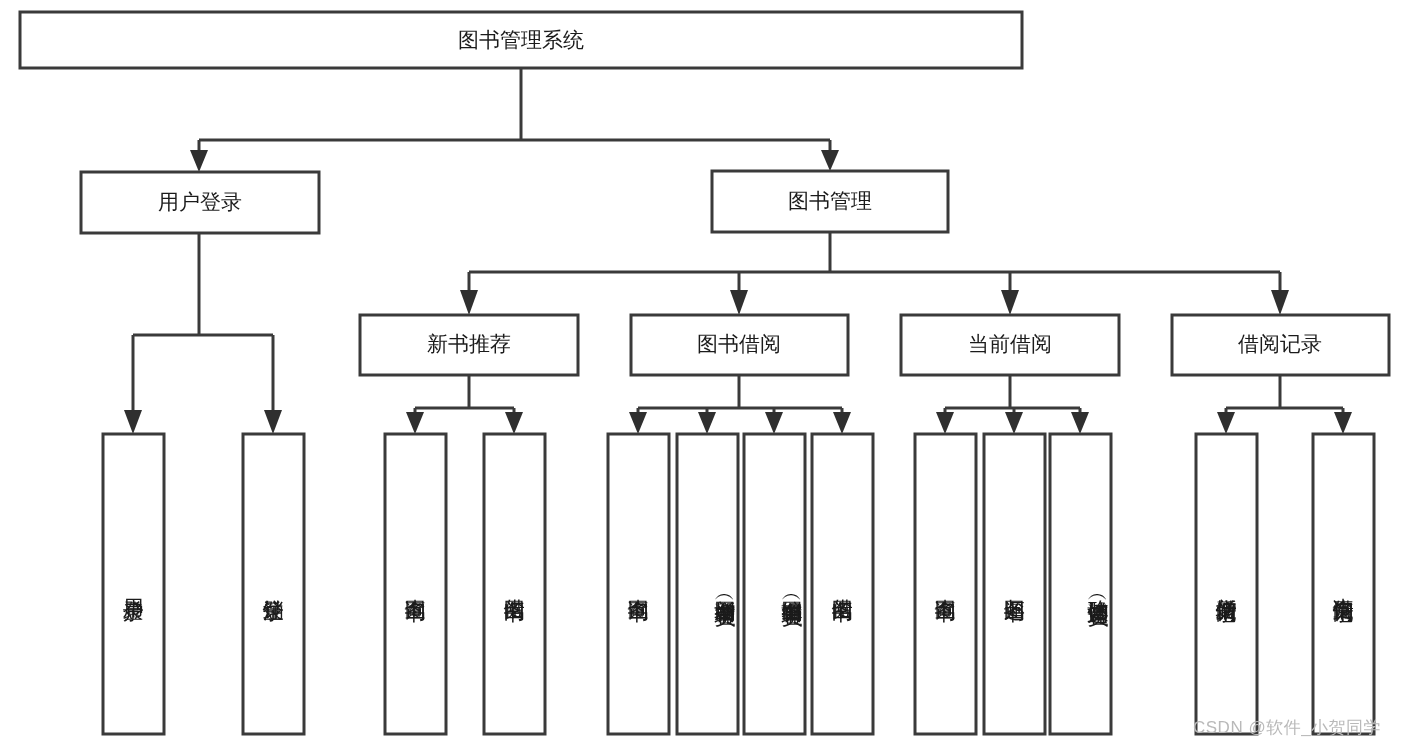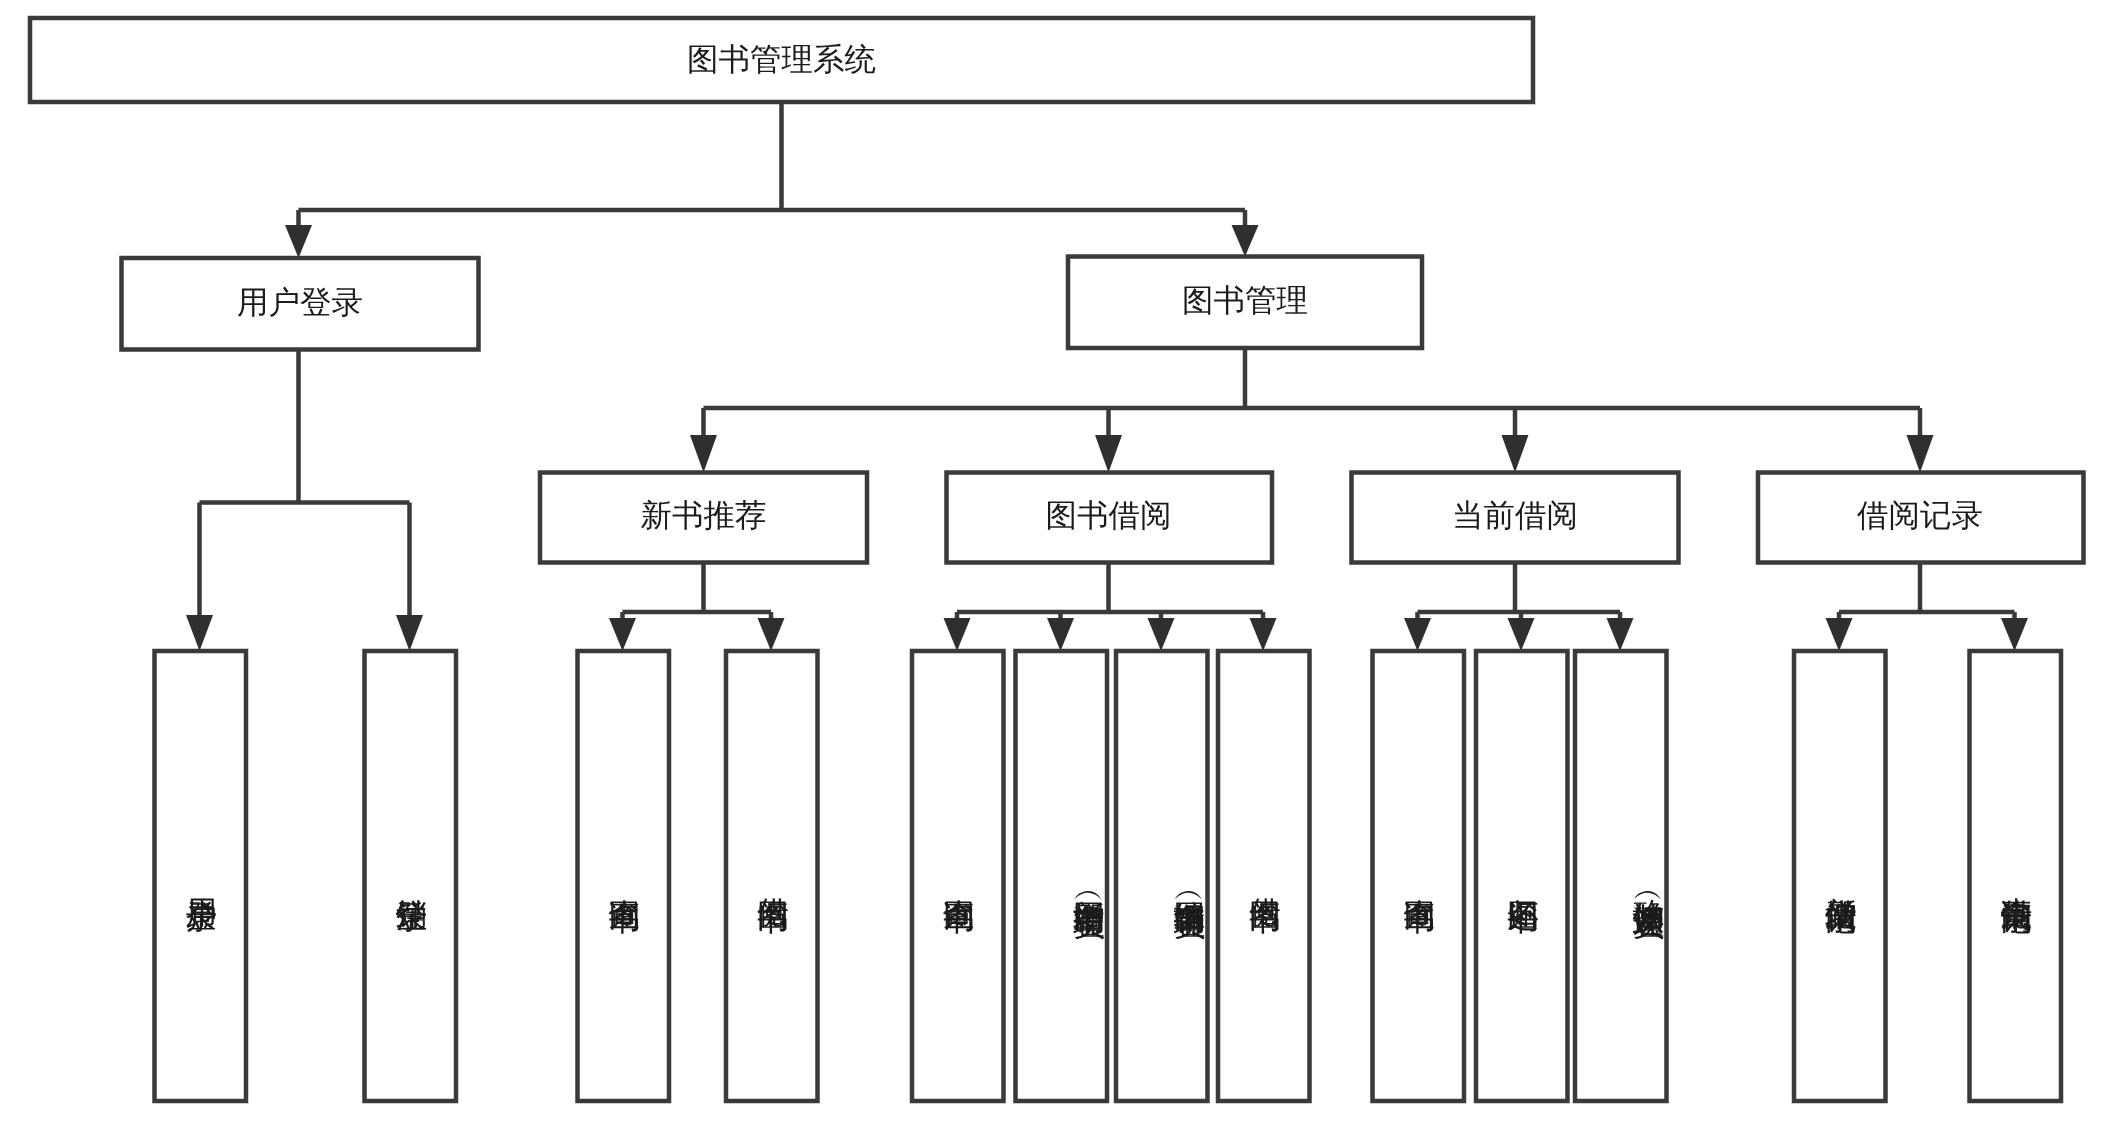--- a/index.html
+++ b/index.html
@@ -215,14 +215,15 @@
   <div class="leaf-label" style="left:608px; top:434px; width:61px; height:300px;">查询图书</div>
   <div class="leaf-label" style="left:677px; top:434px; width:61px; height:300px; align-items:flex-start; padding-top:6px; box-sizing:border-box;">新增图书（管理员）</div>
   <div class="leaf-label" style="left:744px; top:434px; width:61px; height:300px; align-items:flex-start; padding-top:6px; box-sizing:border-box;">编辑图书（管理员）</div>
   <div class="leaf-label" style="left:812px; top:434px; width:61px; height:300px;">借阅图书</div>
   <div class="leaf-label" style="left:915px; top:434px; width:61px; height:300px;">查询图书</div>
   <div class="leaf-label" style="left:984px; top:434px; width:61px; height:300px;">归还图书</div>
   <div class="leaf-label" style="left:1050px; top:434px; width:61px; height:300px; align-items:flex-start; padding-top:6px; box-sizing:border-box;">确认归还（管理员）</div>
   <div class="leaf-label" style="left:1196px; top:434px; width:61px; height:300px;">新增借阅记录</div>
   <div class="leaf-label" style="left:1313px; top:434px; width:61px; height:300px;">查询借阅记录</div>
 
+  <div class="watermark" style="left:1193px; top:716px;">CSDN @软件_小贺同学</div>
 
 </div>
 
 </body></html>

